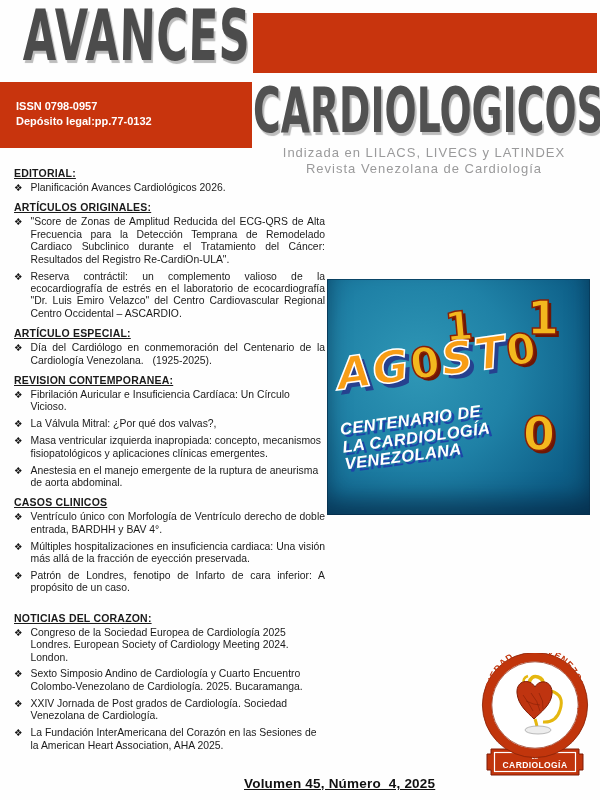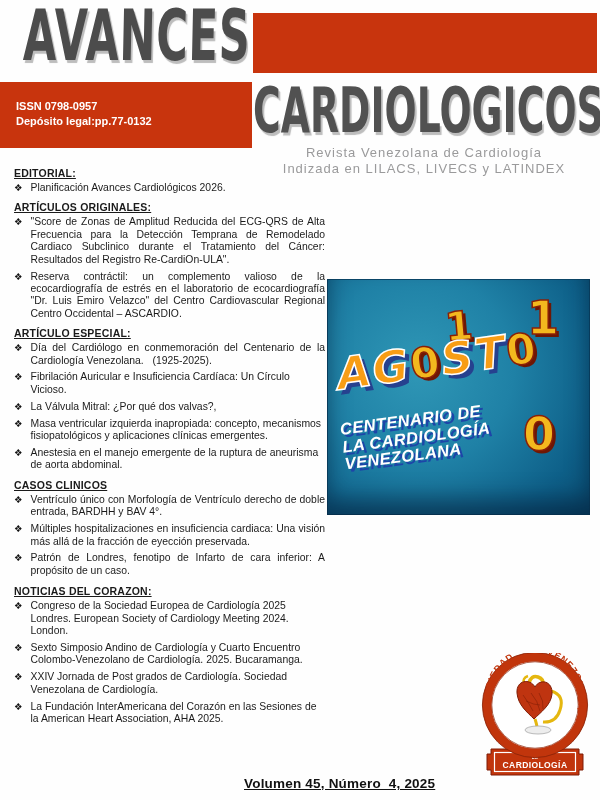--- a/index.html
+++ b/index.html
@@ -36,21 +36,21 @@
     white-space:nowrap;
   }
   
   .toc { position:absolute; left:12px; top:160px; width:313px; }
   .toc section { display:block; }
   .toc-heading {
     font-size:10.5px; font-weight:bold; text-decoration:underline;
     margin:7px 0 3px 2px; letter-spacing:0.2px;
   }
   .toc section:first-of-type .toc-heading { }
-  .toc section:nth-of-type(6) { margin-top:8px; }
+  .toc section:nth-of-type(6) { margin-top:17px; }
   .toc-item { display:flex; gap:8px; margin:0 0 4.5px 2px; }
   .toc-bullet { font-size:9.5px; line-height:12.4px; flex:0 0 auto; color:#111; }
   .toc-text { flex:1 1 auto; font-size:10.4px; line-height:12.4px; }
   .justify .toc-text { text-align:justify; }
   
   .poster {
     position:absolute; left:327px; top:279px; width:263px; height:236px;
     background:#1879a0 radial-gradient(circle at 35% 38%, #2f97b6 0%, #1f81a6 42%, #0e6089 78%, #0a4e73 100%);
     box-shadow: inset 0 -16px 22px rgba(4,26,51,0.55), inset 0 0 0 1px #0b486a;
     overflow:hidden;
@@ -95,22 +95,22 @@
   <div class="red-top"></div>
   <div class="title-avances">AVANCES</div>
 
   <div class="red-left">
     <div>ISSN 0798-0957</div>
     <div>Depósito legal:pp.77-0132</div>
   </div>
   <div class="title-cardio">CARDIOLOGICOS</div>
 
   <div class="subtitle">
+    <div>Indizada en LILACS, LIVECS y LATINDEX</div>
     <div>Revista Venezolana de Cardiología</div>
-    <div>Indizada en LILACS, LIVECS y LATINDEX</div>
   </div>
 
   <div class="toc">
       <section>
         <div class="toc-heading">EDITORIAL:</div>
         <div class="toc-item">
           <span class="toc-bullet">❖</span>
           <span class="toc-text">Planificación Avances Cardiológicos 2026.</span>
         </div>
       </section>
@@ -126,20 +126,21 @@
         </div>
       </section>
       <section class="justify">
         <div class="toc-heading">ARTÍCULO ESPECIAL:</div>
         <div class="toc-item">
           <span class="toc-bullet">❖</span>
           <span class="toc-text">Día del Cardiólogo en conmemoración del Centenario de la Cardiología Venezolana.&nbsp;&nbsp;&nbsp;(1925-2025).</span>
         </div>
       </section>
       <section>
+        <div class="toc-heading">REVISION CONTEMPORANEA:</div>
         <div class="toc-item">
           <span class="toc-bullet">❖</span>
           <span class="toc-text">Fibrilación Auricular e Insuficiencia Cardíaca: Un Círculo Vicioso.</span>
         </div>
         <div class="toc-item">
           <span class="toc-bullet">❖</span>
           <span class="toc-text">La Válvula Mitral: ¿Por qué dos valvas?,</span>
         </div>
         <div class="toc-item">
           <span class="toc-bullet">❖</span>

